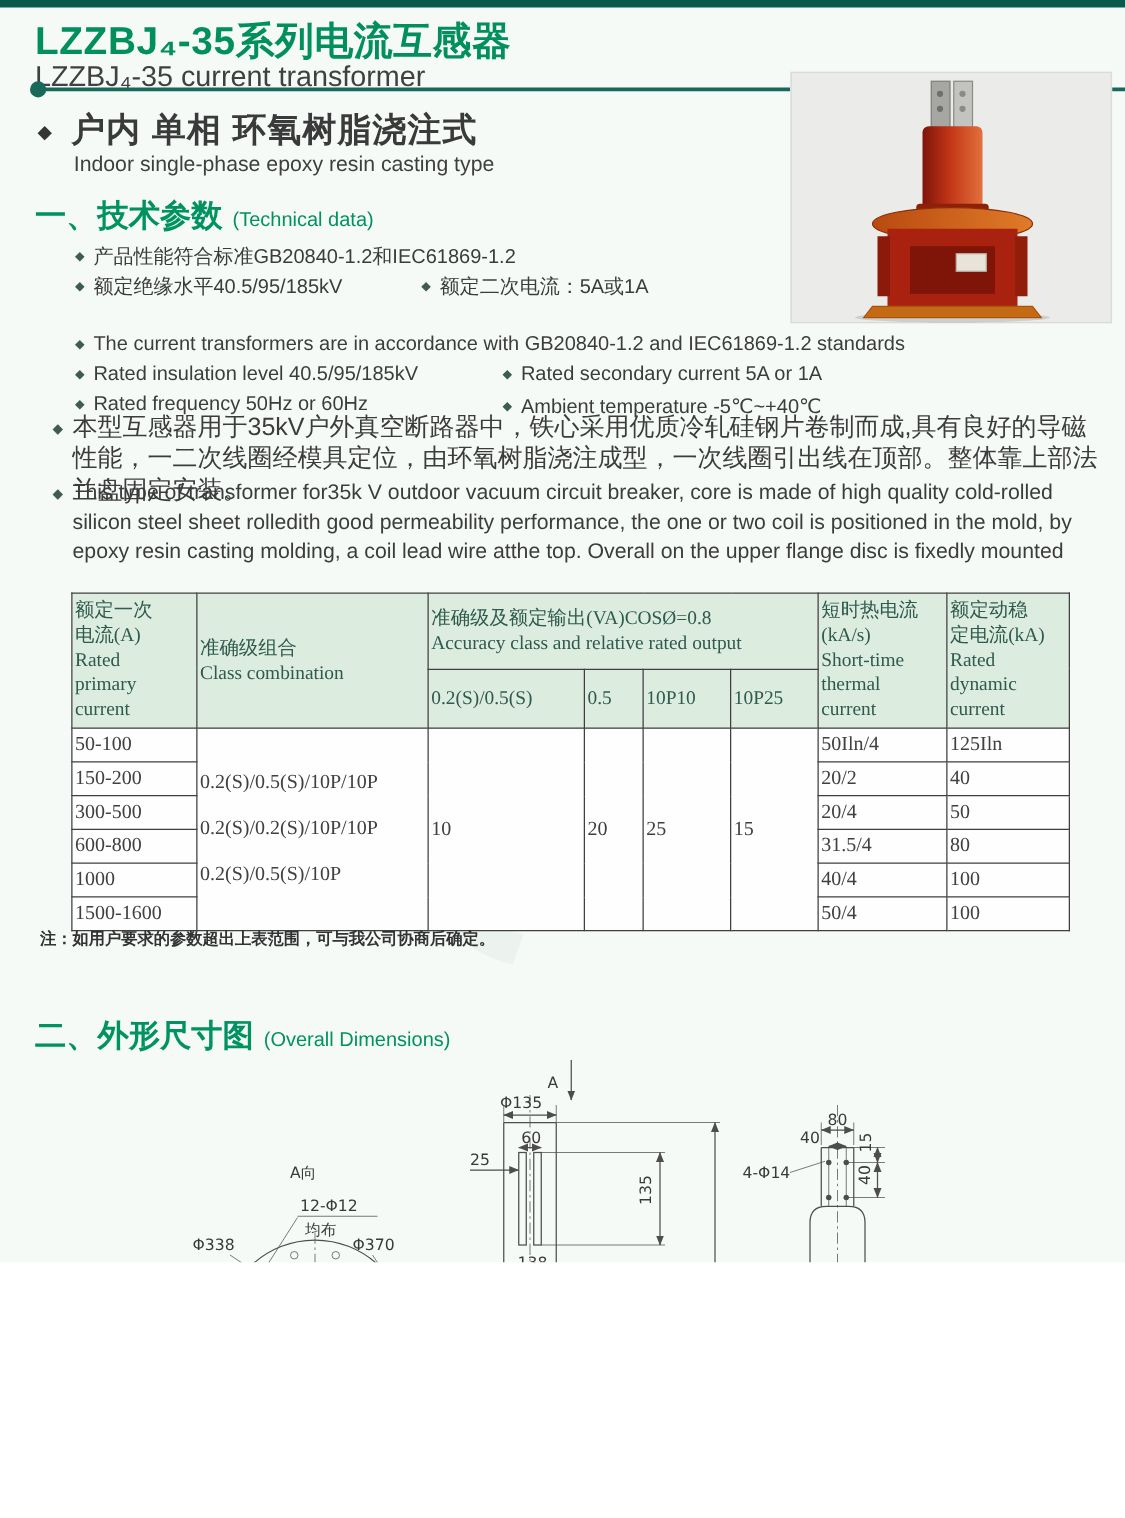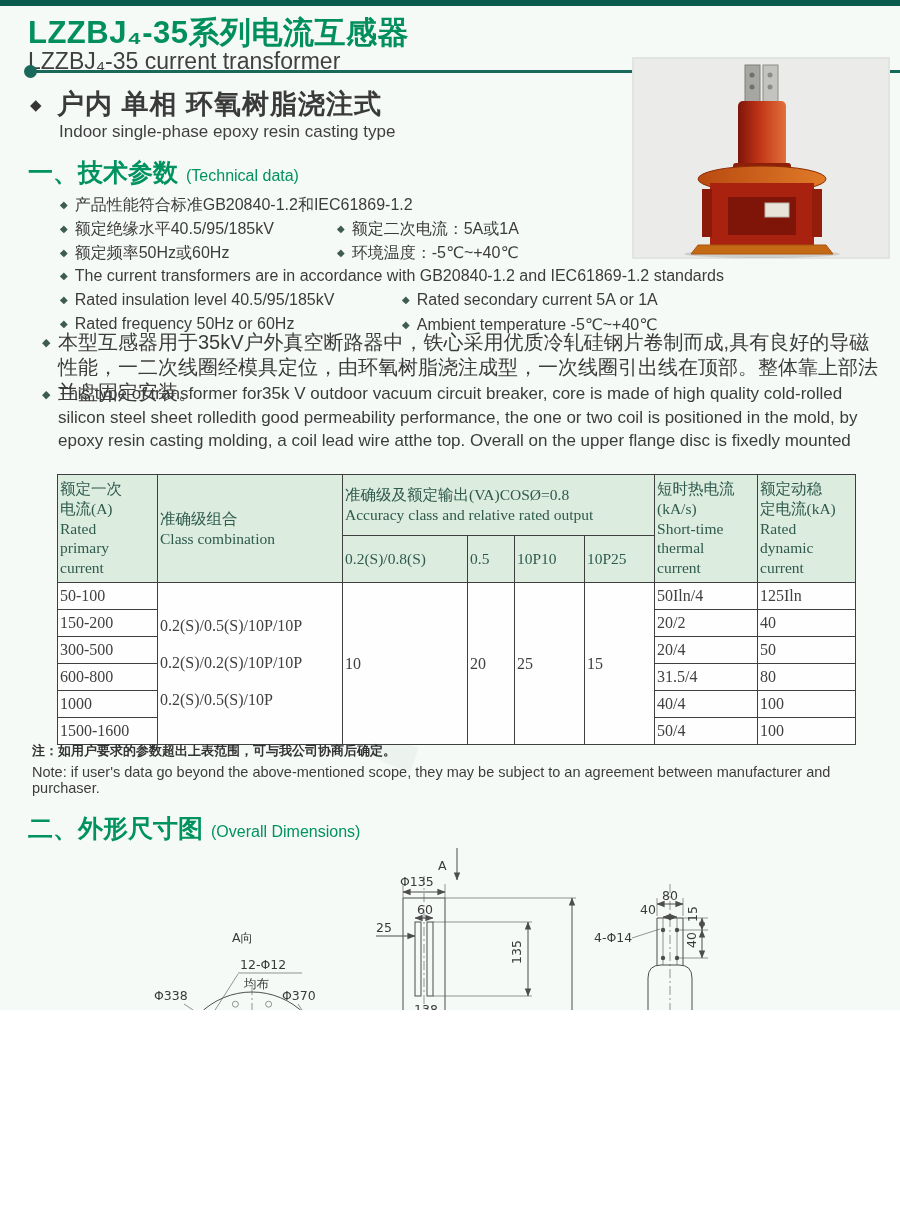--- a/index.html
+++ b/index.html
@@ -113,24 +113,20 @@
     <span>一、技术参数</span><span class="en">(Technical data)</span>
   </div>
 
   <div class="abs spec" style="top:195px">
     <span class="dm">◆</span><span>产品性能符合标准GB20840-1.2和IEC61869-1.2</span>
   </div>
   <div class="abs spec" style="top:219px">
     <span class="dm">◆</span><span>额定绝缘水平40.5/95/185kV</span>
     <span class="r1"><span class="dm">◆</span><span>额定二次电流：5A或1A</span></span>
   </div>
-  <div class="abs spec" style="top:243px">
-    <span class="dm">◆</span><span>额定频率50Hz或60Hz</span>
-    <span class="r1"><span class="dm">◆</span><span>环境温度：-5℃~+40℃</span></span>
-  </div>
   <div class="abs spec" style="top:267px">
     <span class="dm">◆</span><span>The current transformers are in accordance with GB20840-1.2 and IEC61869-1.2 standards</span>
   </div>
   <div class="abs spec" style="top:291px">
     <span class="dm">◆</span><span>Rated  insulation level 40.5/95/185kV</span>
     <span class="r2"><span class="dm">◆</span><span>Rated  secondary current 5A or 1A</span></span>
   </div>
   <div class="abs spec" style="top:315px">
     <span class="dm">◆</span><span>Rated  frequency 50Hz or 60Hz</span>
     <span class="r2"><span class="dm">◆</span><span>Ambient temperature  -5℃~+40℃</span></span>
@@ -170,21 +166,21 @@
 Short-time
 thermal
 current</th>
       <th rowspan="2" class="pre">额定动稳
 定电流(kA)
 Rated
 dynamic
 current</th>
     </tr>
     <tr class="hrow2">
-      <th>0.2(S)/0.8(S)</th>
+      <th>0.2(S)/0.5(S)</th>
       <th>0.5</th>
       <th>10P10</th>
       <th>10P25</th>
     </tr>
     <tr class="brow">
       <td>50-100</td>
       <td rowspan="6" class="pre combo">0.2(S)/0.5(S)/10P/10P
 0.2(S)/0.2(S)/10P/10P
 0.2(S)/0.5(S)/10P</td>
       <td rowspan="6">10</td>
@@ -216,21 +212,20 @@
     </tr>
     <tr class="brow">
       <td>1500-1600</td>
       <td>50/4</td>
       <td>100</td>
     </tr>
   </tbody>
     </table>
 
   <div class="abs note-cn">注：如用户要求的参数超出上表范围，可与我公司协商后确定。</div>
-  <div class="abs note-en">Note: if user's data go beyond the above-mentioned scope, they may be subject to an agreement between manufacturer and purchaser.</div>
 
   <div class="abs sec-head sec2">
     <span>二、外形尺寸图</span><span class="en">(Overall  Dimensions)</span>
   </div>
 
   <svg class="abs dwg" style="left:140px;top:912px" width="225" height="232" viewBox="0 0 225 232">
     <text x="92" y="30" font-size="15">A向</text>
     <rect x="26" y="128" width="14" height="52" rx="5"></rect>
     <rect x="185" y="128" width="14" height="52" rx="5"></rect>
     <circle cx="112" cy="154" r="74"></circle>

